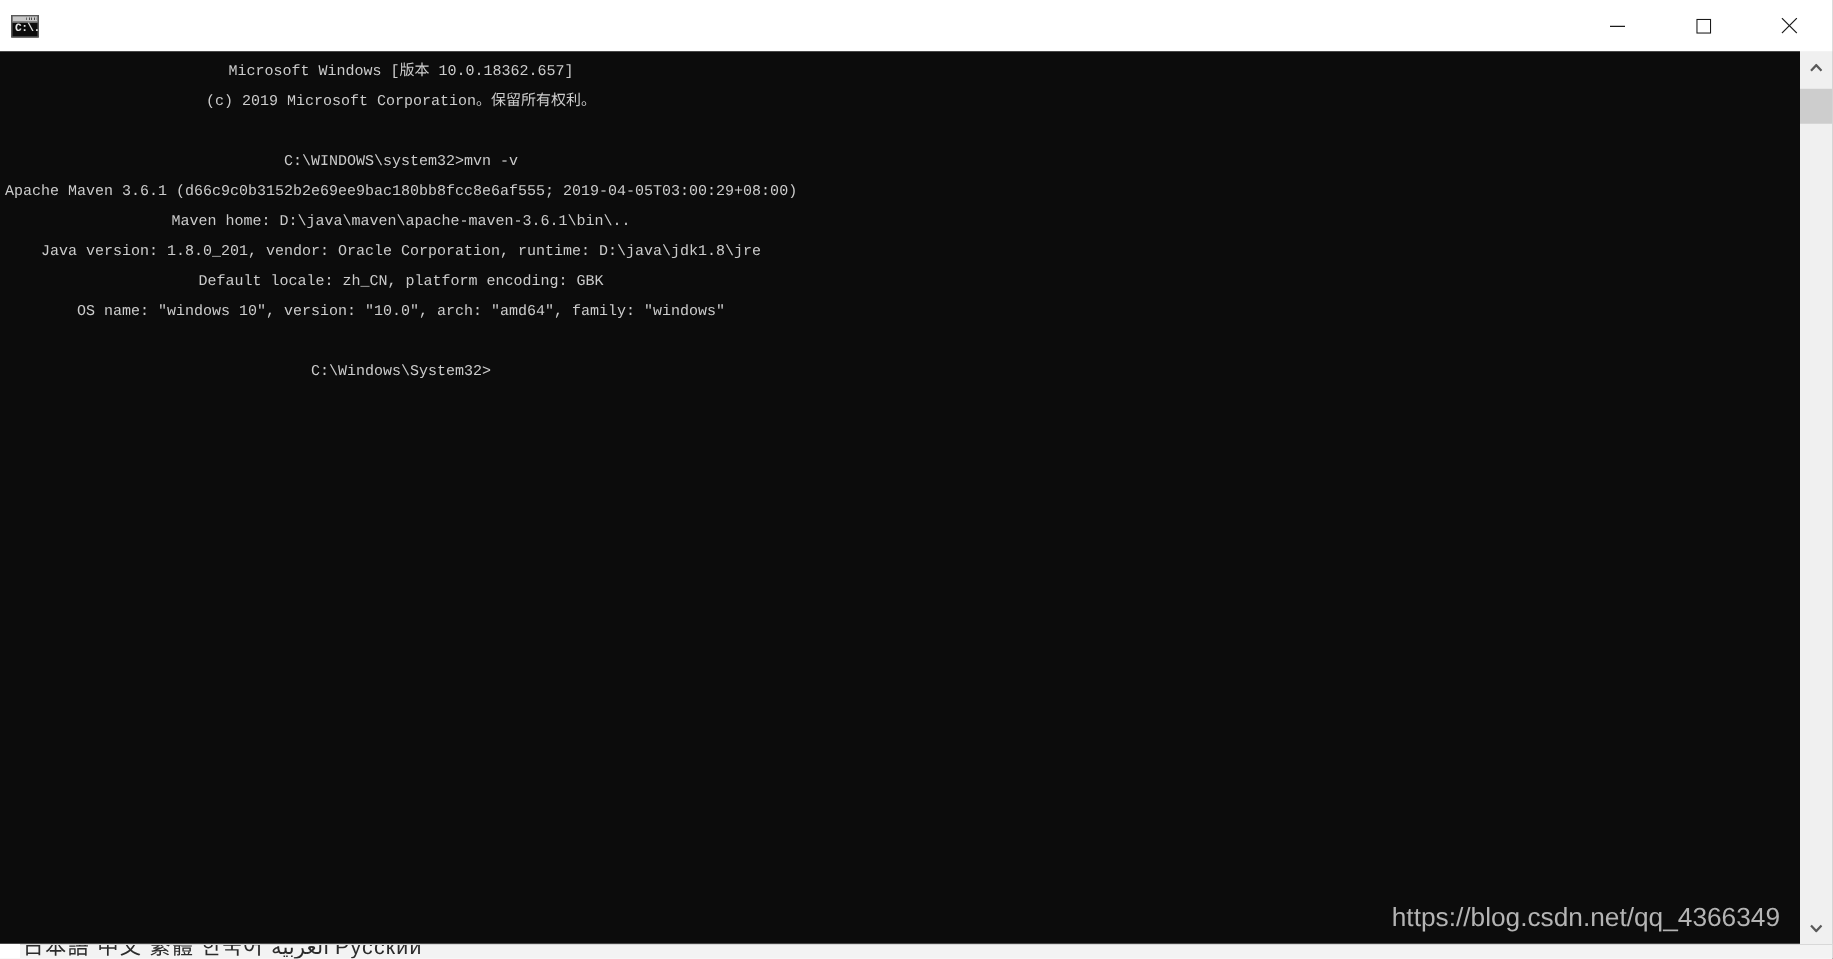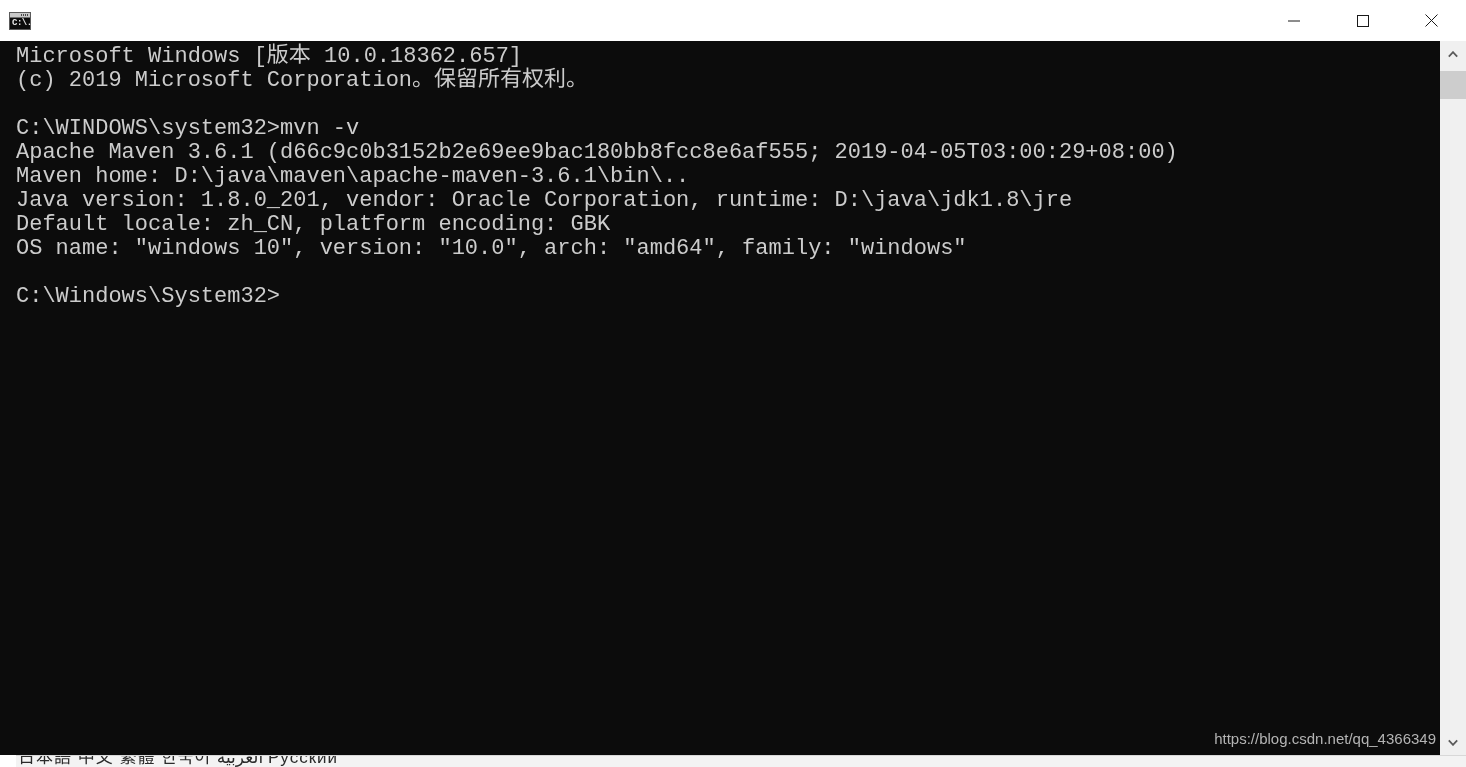--- a/index.html
+++ b/index.html
@@ -128,37 +128,38 @@
     left: 0;
     top: 41px;
     width: 1440px;
     height: 714px;
     background: #0c0c0c;
     overflow: hidden;
   }
 
   .console-text {
     position: absolute;
-    left: 16px;
+    left: 4px;
     top: 4px;
     margin: 0;
     font-family: "Liberation Mono", "DejaVu Sans Mono", monospace;
-    font-size: 22px;
+    font-size: 12px;
     line-height: 24px;
     color: #cccccc;
     white-space: pre;
     letter-spacing: 0px;
+    text-align: center;
   }
 
   .watermark {
     position: absolute;
-    right: 4px;
+    right: 16px;
     bottom: 8px;
     font-family: "Liberation Sans", "DejaVu Sans", sans-serif;
-    font-size: 15px;
+    font-size: 21px;
     color: #b4b4b4;
     white-space: nowrap;
     user-select: none;
   }
 
   
   .vscroll {
     position: absolute;
     left: 1440px;
     top: 41px;

